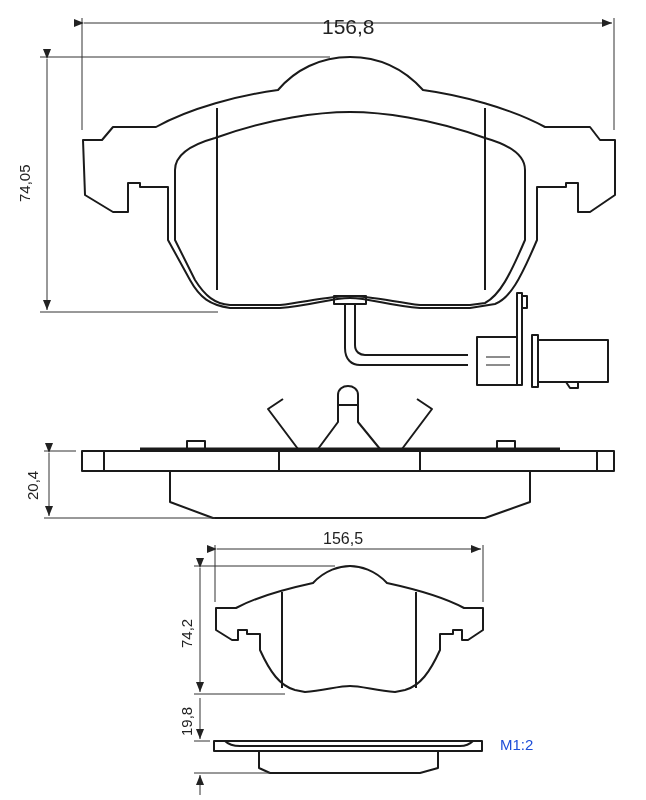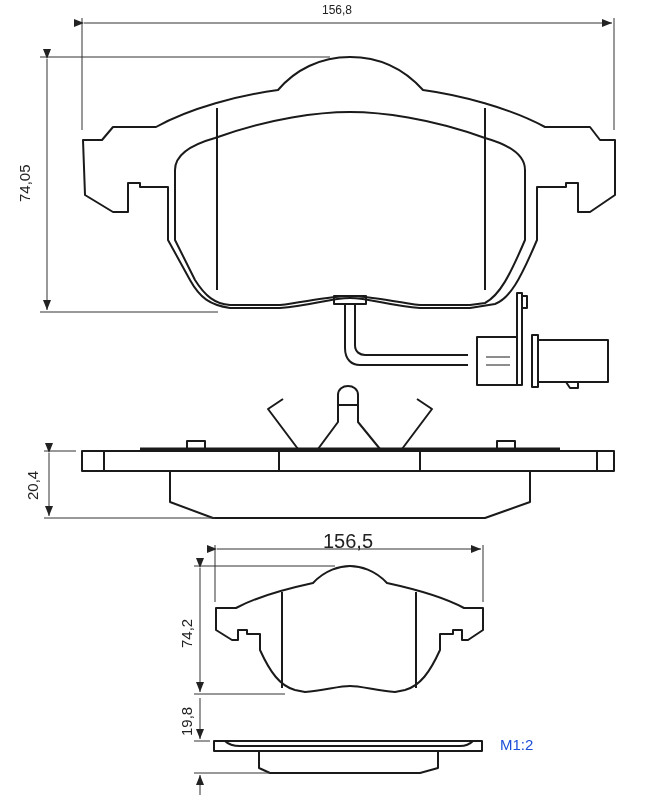--- a/index.html
+++ b/index.html
@@ -92,19 +92,19 @@
     <rect class="ln" x="214" y="741" width="268" height="10"></rect>
     <path class="ln" d="M225,741 C228,744 232,746 240,746 L460,746 C466,746 470,744 473,741"></path>
     <path class="ln" d="M259,751 L259,768 L270,773 L420,773 L438,768 L438,751"></path>
     <line class="dim" x1="194" y1="741" x2="210" y2="741"></line>
     <line class="dim" x1="194" y1="773" x2="270" y2="773"></line>
     <line class="dim" x1="200" y1="698" x2="200" y2="739" marker-end="url(#ar)"></line>
     <line class="dim" x1="200" y1="795" x2="200" y2="775" marker-end="url(#ar)"></line>
   </g>
 </svg>
 
-<div style="position:absolute;left:322px;top:3px;font-size:12px;color:#222;">156,8</div>
+<div style="position:absolute;left:322px;top:15px;font-size:21px;color:#222;">156,8</div>
 <div style="position:absolute;left:16px;top:180px;font-size:15px;color:#222;transform:rotate(-90deg);transform-origin:left top;width:40px;top:202px;">74,05</div>
 <div style="position:absolute;left:24px;top:500px;font-size:15px;color:#222;transform:rotate(-90deg);transform-origin:left top;">20,4</div>
-<div style="position:absolute;left:323px;top:530px;font-size:20px;color:#222;">156,5</div>
+<div style="position:absolute;left:323px;top:530px;font-size:16px;color:#222;">156,5</div>
 <div style="position:absolute;left:178px;top:648px;font-size:15px;color:#222;transform:rotate(-90deg);transform-origin:left top;">74,2</div>
 <div style="position:absolute;left:178px;top:736px;font-size:15px;color:#222;transform:rotate(-90deg);transform-origin:left top;">19,8</div>
 <div style="position:absolute;left:500px;top:736px;font-size:15px;color:#1d4ed8;">M1:2</div>
 
 </body></html>

